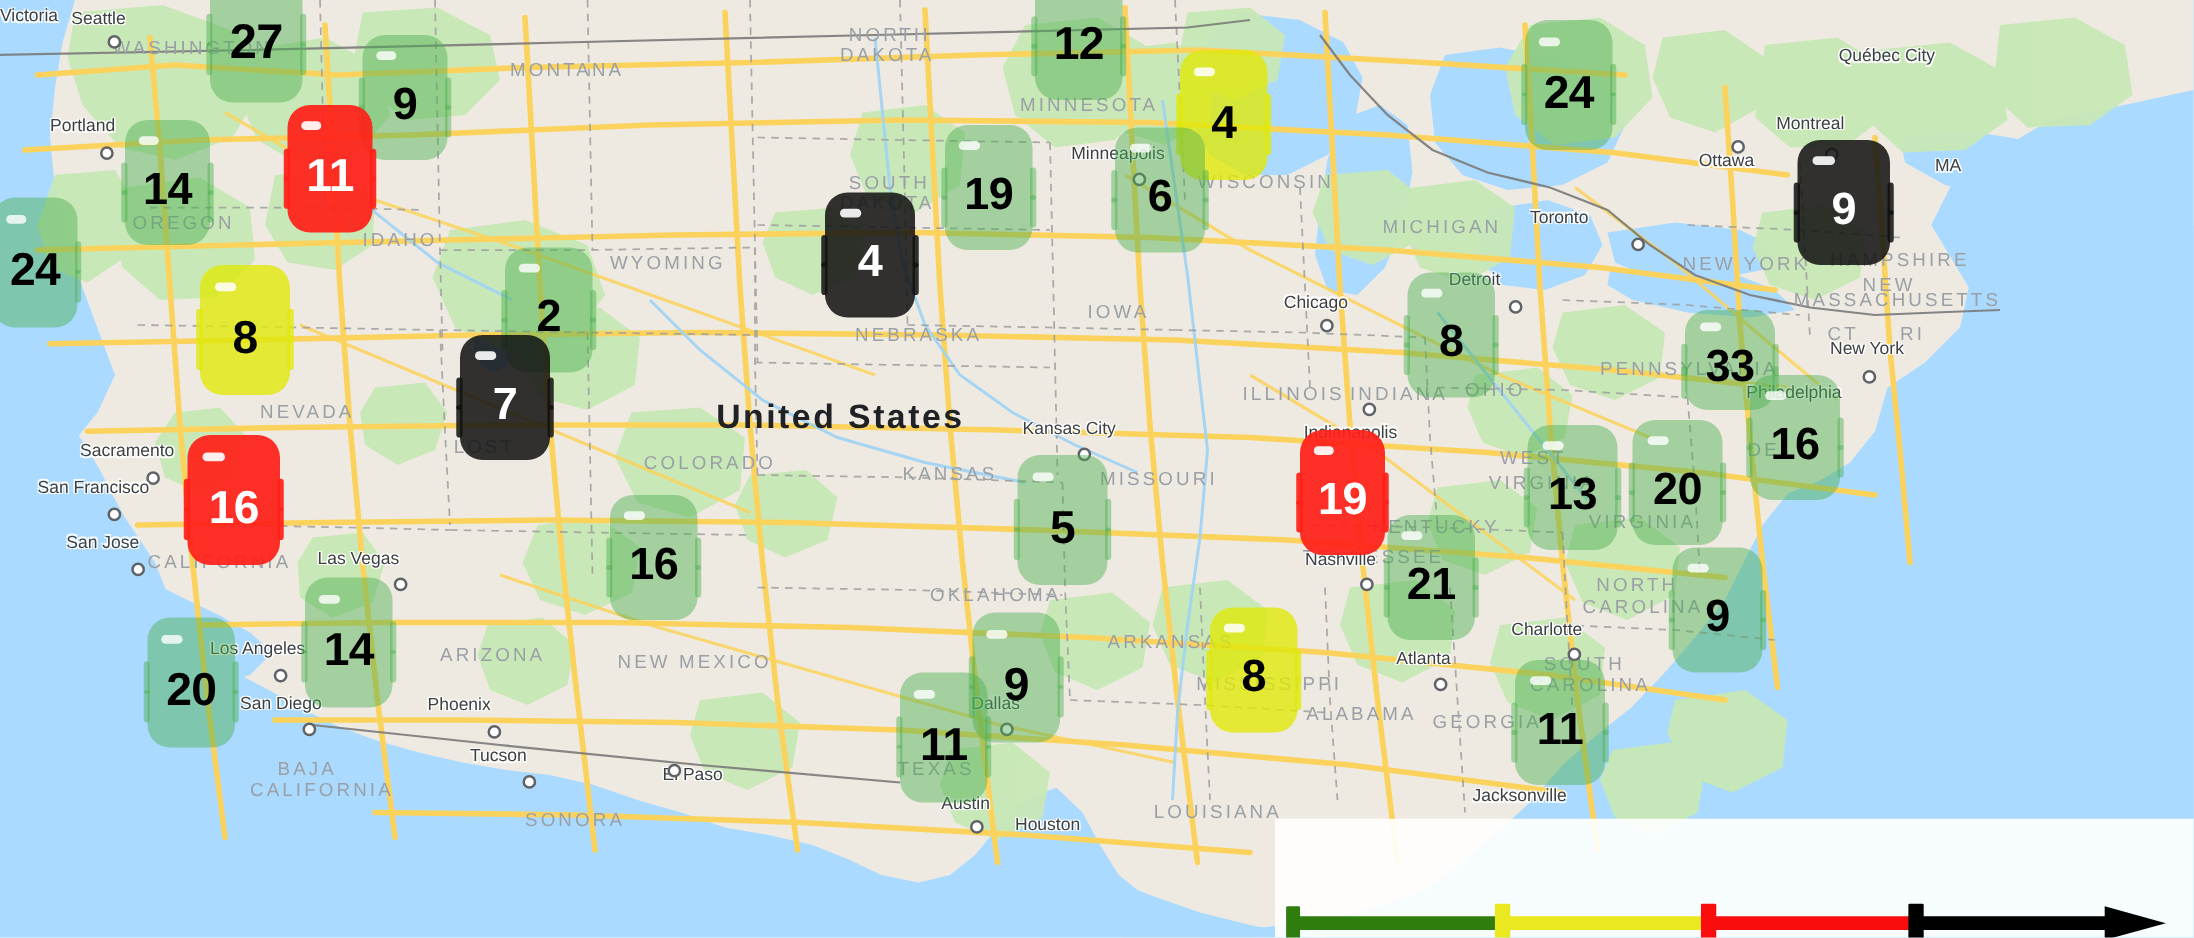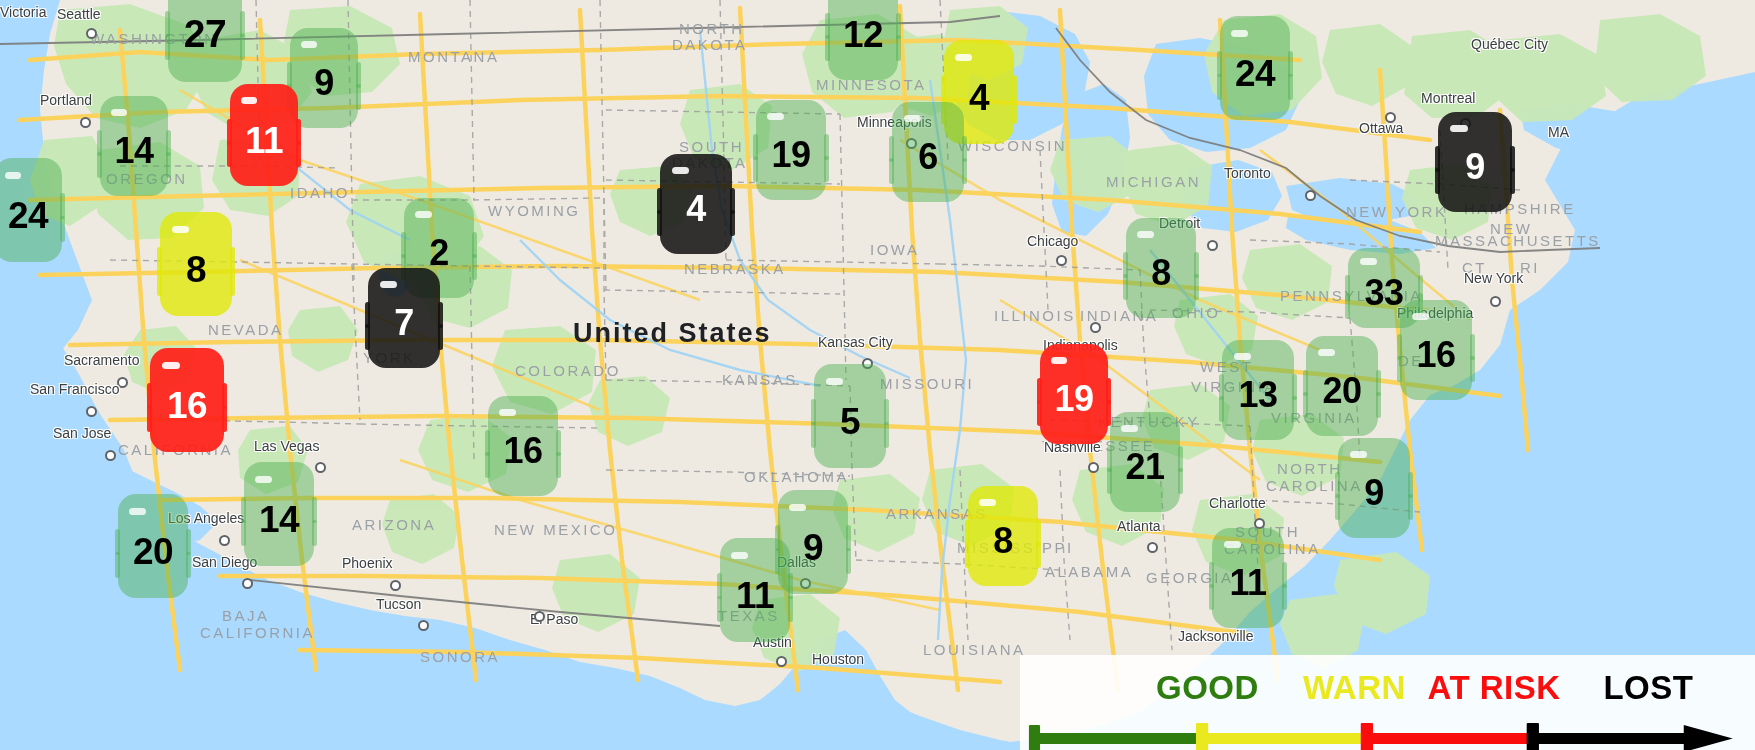--- a/index.html
+++ b/index.html
@@ -287,21 +287,21 @@
       <div class="state" style="left: 679px; top: 138px;">SOUTH</div>
       <div class="state" style="left: 672px; top: 154px;">DAKOTA</div>
       <div class="state" style="left: 958px; top: 137px;">WISCONSIN</div>
       <div class="state" style="left: 1106px; top: 173px;">MICHIGAN</div>
       <div class="state" style="left: 684px; top: 260px;">NEBRASKA</div>
       <div class="state" style="left: 870px; top: 241px;">IOWA</div>
       <div class="state" style="left: 994px; top: 307px;">ILLINOIS</div>
       <div class="state" style="left: 1080px; top: 307px;">INDIANA</div>
       <div class="state" style="left: 1172px; top: 304px;">OHIO</div>
       <div class="state" style="left: 208px; top: 321px;">NEVADA</div>
-      <div class="state" style="left: 363px; top: 349px;">YORK</div>
+      <div class="state" style="left: 363px; top: 349px;">LOST</div>
       <div class="state" style="left: 515px; top: 362px;">COLORADO</div>
       <div class="state" style="left: 722px; top: 371px;">KANSAS</div>
       <div class="state" style="left: 880px; top: 375px;">MISSOURI</div>
       <div class="state" style="left: 1098px; top: 413px;">KENTUCKY</div>
       <div class="state" style="left: 1200px; top: 358px;">WEST</div>
       <div class="state" style="left: 1191px; top: 378px;">VIRGINIA</div>
       <div class="state" style="left: 1280px; top: 287px;">PENNSYLVANIA</div>
       <div class="state" style="left: 1346px; top: 203px;">NEW YORK</div>
       <div class="state" style="left: 1435px; top: 232px;">MASSACHUSETTS</div>
       <div class="state" style="left: 1462px; top: 259px;">CT</div>
@@ -635,26 +635,20 @@
         <div class="notch"></div>
         <div class="ear l t"></div>
         <div class="ear r t"></div>
         <div class="ear l b"></div>
         <div class="ear r b"></div>
         <span class="val" style="font-size: 36px;">11</span>
       </div>
     </div>
 
   <div id="legend" style="left: 1020px; top: 655px; width: 735px; height: 95px;">
-    <div id="legend-labels">
-        <span class="leg-label" style="color: rgb(46, 125, 14); left: 187.425px; transform: translateX(-50%);">GOOD</span>
-        <span class="leg-label" style="color: rgb(234, 232, 30); left: 334.425px; transform: translateX(-50%);">WARN</span>
-        <span class="leg-label" style="color: rgb(250, 13, 13); left: 474.075px; transform: translateX(-50%);">AT RISK</span>
-        <span class="leg-label" style="color: rgb(0, 0, 0); left: 628.425px; transform: translateX(-50%);">LOST</span>
-      </div>
     <svg id="legend-axis" viewBox="0 0 660 40" preserveAspectRatio="none" style="left: 0px; width: 735px; top: 56px; height: 40px;">
 
       <g>
         <rect x="8" y="14" width="10" height="26" rx="1" fill="#2e7d0e"></rect>
         <rect x="14" y="22" width="146" height="11" fill="#2e7d0e"></rect>
       </g>
 
       <g>
         <rect x="158" y="12" width="11" height="28" rx="1" fill="#eae81e"></rect>
         <rect x="165" y="22" width="148" height="11" fill="#eae81e"></rect>

